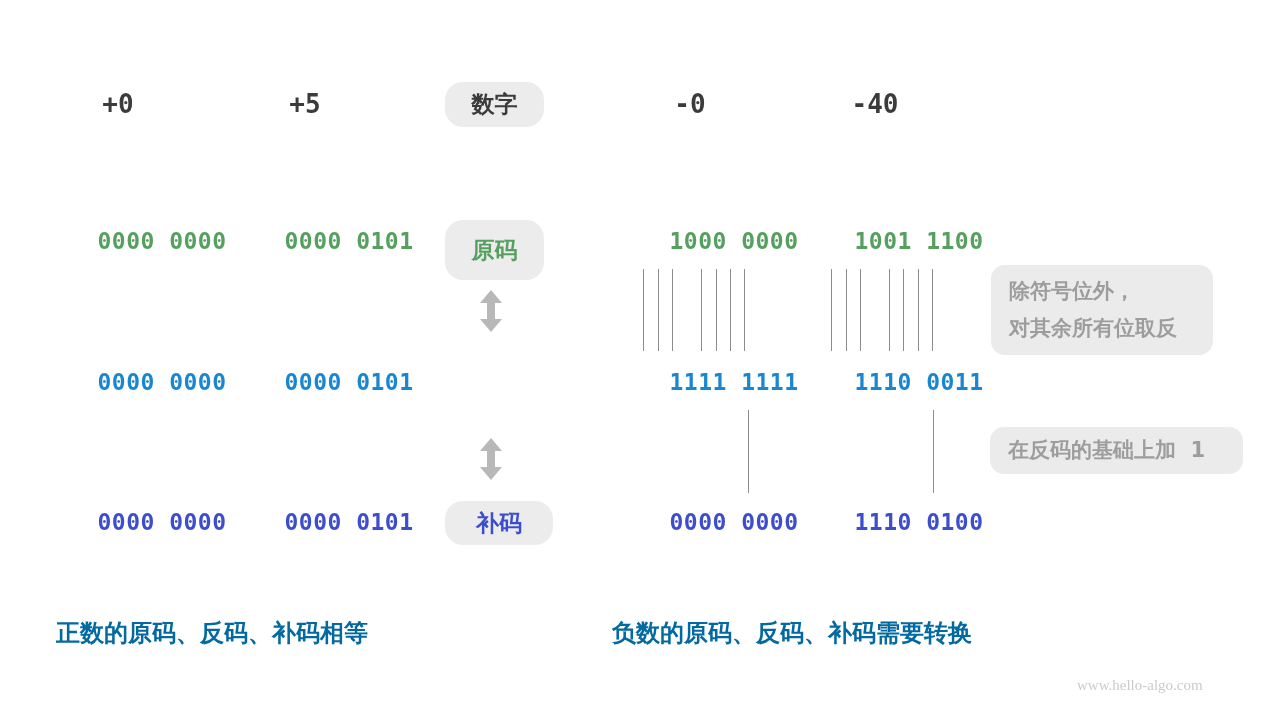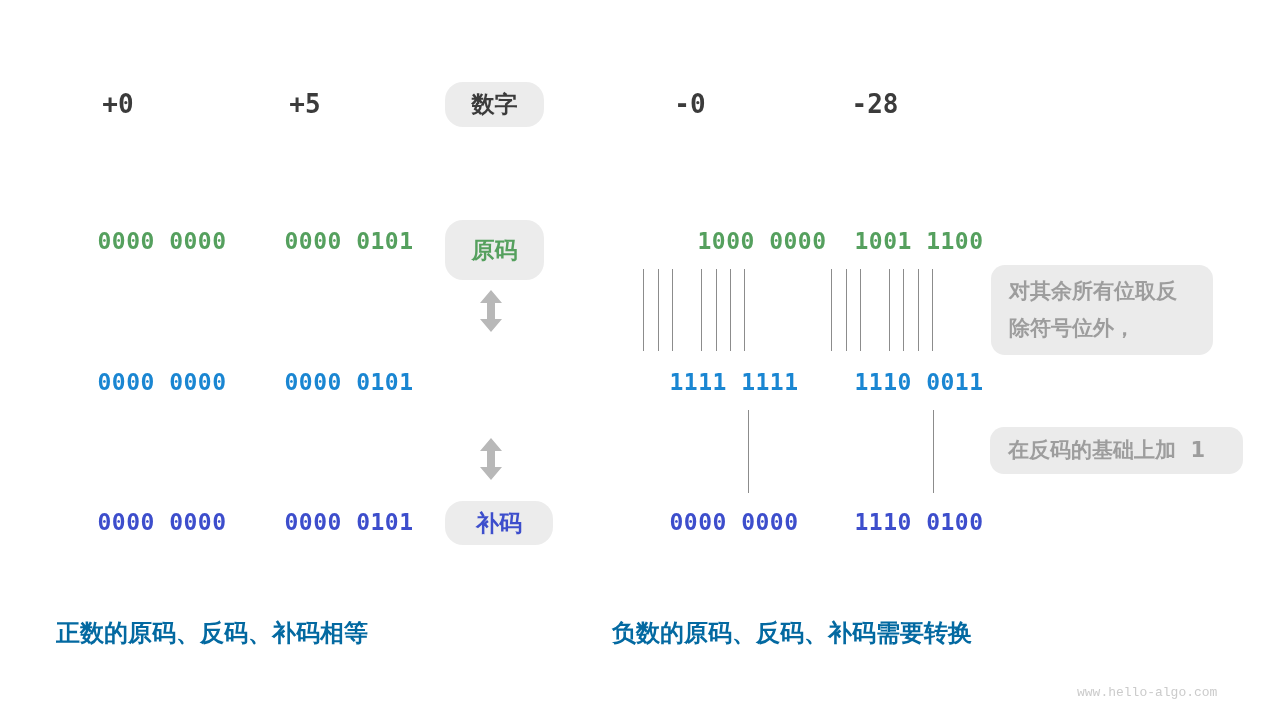--- a/index.html
+++ b/index.html
@@ -32,40 +32,39 @@
   .note{
     position:absolute;background:#ebebeb;border-radius:14px;
     color:#9d9d9d;font-weight:bold;font-size:21px;
     display:flex;flex-direction:column;justify-content:center;
     padding:0 18px;box-sizing:border-box;line-height:37px;white-space:pre;
   }
   .caption{
     position:absolute;color:#0369a1;font-weight:bold;font-size:24px;white-space:nowrap;
   }
   .watermark{
-    position:absolute;color:#cbcbcb;font-size:13px;white-space:nowrap;
-    font-family:Liberation Mono, monospace;
-    margin-top:8px;
+    position:absolute;color:#cbcbcb;font-size:15px;white-space:nowrap;
+    font-family:Liberation Serif, serif;
   }
 </style>
 </head>
 <body>
 
 <div class="canvas">
 
   <div class="num" style="left:53px;top:89px;width:130px">+0</div>
   <div class="num" style="left:240px;top:89px;width:130px">+5</div>
   <div class="tag dark" style="left:445px;top:82px;width:99px;height:45px">数字</div>
   <div class="num" style="left:625px;top:89px;width:130px">-0</div>
-  <div class="num" style="left:810px;top:89px;width:130px">-28</div>
+  <div class="num" style="left:810px;top:89px;width:130px">-40</div>
 
   <div class="bin green" style="left:52px;top:228px;width:132px">0000 0000</div>
   <div class="bin green" style="left:239px;top:228px;width:132px">0000 0101</div>
   <div class="tag green" style="left:445px;top:220px;width:99px;height:60px">原码</div>
-  <div class="bin green" style="left:652px;top:228px;width:132px">1000 0000</div>
+  <div class="bin green" style="left:624px;top:228px;width:132px">1000 0000</div>
   <div class="bin green" style="left:809px;top:228px;width:132px">1001 1100</div>
 
   <div class="vline" style="left:643px;top:269px;height:82px"></div>
   <div class="vline" style="left:658px;top:269px;height:82px"></div>
   <div class="vline" style="left:672px;top:269px;height:82px"></div>
   <div class="vline" style="left:701px;top:269px;height:82px"></div>
   <div class="vline" style="left:716px;top:269px;height:82px"></div>
   <div class="vline" style="left:730px;top:269px;height:82px"></div>
   <div class="vline" style="left:744px;top:269px;height:82px"></div>
   <div class="vline" style="left:831px;top:269px;height:82px"></div>
@@ -92,22 +91,22 @@
     <path d="M11 0 L22 13 L15 13 L15 29 L22 29 L11 42 L0 29 L7 29 L7 13 L0 13 Z" fill="#b8b8b8"></path>
   </svg>
 
   <div class="bin indigo" style="left:52px;top:509px;width:132px">0000 0000</div>
   <div class="bin indigo" style="left:239px;top:509px;width:132px">0000 0101</div>
   <div class="tag indigo" style="left:445px;top:501px;width:108px;height:44px">补码</div>
   <div class="bin indigo" style="left:624px;top:509px;width:132px">0000 0000</div>
   <div class="bin indigo" style="left:809px;top:509px;width:132px">1110 0100</div>
 
   <div class="note" style="left:991px;top:265px;width:222px;height:90px">
+    <span>除符号位外，</span>
     <span>对其余所有位取反</span>
-    <span>除符号位外，</span>
   </div>
   <div class="note" style="left:990px;top:427px;width:253px;height:47px">
     <span>在反码的基础上加  1</span>
   </div>
 
   <div class="caption" style="left:56px;top:617px">正数的原码、反码、补码相等</div>
   <div class="caption" style="left:612px;top:617px">负数的原码、反码、补码需要转换</div>
 
   <div class="watermark" style="left:1077px;top:677px">www.hello-algo.com</div>
 

